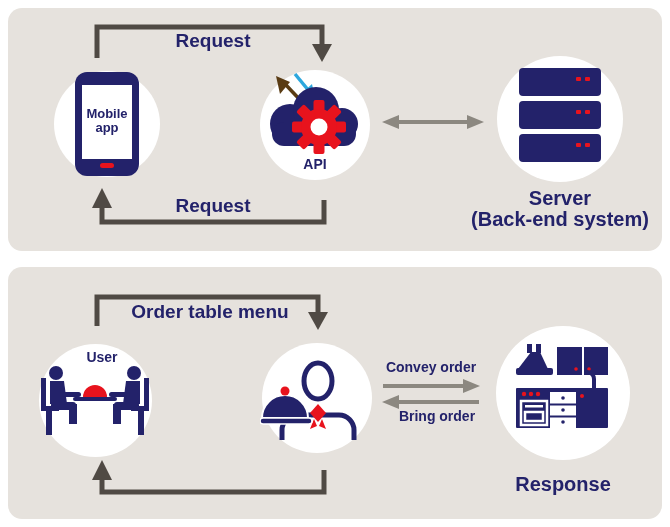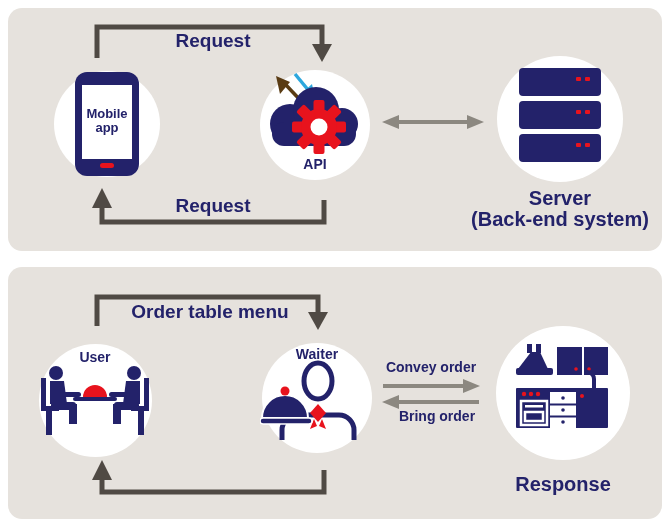--- a/index.html
+++ b/index.html
@@ -123,21 +123,21 @@
     <polygon class="bracket-head" points="216,20 236,20 226,38"></polygon>
   </svg>
   <div class="lbl big" style="left:92px;top:302px;width:236px">Order table menu</div>
 
   <svg class="abs" style="left:92px;top:460px" width="240" height="36" viewBox="0 0 240 36">
     <path class="bracket" d="M10,18 V32 H232 V10"></path>
     <polygon class="bracket-head" points="0,20 20,20 10,0"></polygon>
   </svg>
 
   <div class="circle" style="left:39px;top:344px;width:113px;height:113px"></div>
-  <div class="lbl med" style="left:55px;top:350px;width:80px">User</div>
+  <div class="lbl med" style="left:62px;top:350px;width:80px">User</div>
   <svg class="abs" style="left:41px;top:364px" width="108" height="72" viewBox="0 0 108 72">
     <g class="fn">
       <circle cx="15" cy="9" r="7"></circle>
       <polygon points="9,17 23,17 26,40 9,40"></polygon>
       <rect x="22" y="28" width="18" height="5" rx="2.5"></rect>
       <rect x="10" y="38" width="25" height="8" rx="3"></rect>
       <rect x="28" y="40" width="8" height="20"></rect>
       <rect x="0" y="14" width="5" height="30"></rect>
       <rect x="0" y="42" width="18" height="5"></rect>
       <rect x="5" y="47" width="6" height="24"></rect>
@@ -150,21 +150,20 @@
       <rect x="28" y="40" width="8" height="20"></rect>
       <rect x="0" y="14" width="5" height="30"></rect>
       <rect x="0" y="42" width="18" height="5"></rect>
       <rect x="5" y="47" width="6" height="24"></rect>
     </g>
     <path class="fr" d="M42,33 a12,12 0 0 1 24,0 z"></path>
     <rect class="fn" x="32" y="33" width="44" height="4" rx="2"></rect>
   </svg>
 
   <div class="circle" style="left:262px;top:343px;width:110px;height:110px"></div>
-  <div class="lbl med" style="left:276px;top:347px;width:82px">Waiter</div>
   <svg class="abs" style="left:260px;top:360px" width="100" height="82" viewBox="0 0 100 82">
     <ellipse class="sn" cx="58" cy="21" rx="14" ry="18" stroke-width="5"></ellipse>
     <path class="sn" stroke-width="5" d="M22,80 v-10 a15,15 0 0 1 15,-15 h42 a15,15 0 0 1 15,15 v10"></path>
     <g class="fr">
       <path d="M58,44 l8,9 -8,9 -8,-9 z"></path>
       <path d="M54,59 l-4,10 7,-3 z"></path>
       <path d="M62,59 l4,10 -7,-3 z"></path>
     </g>
     <g>
       <path class="fn" d="M2,58 a23,23 0 0 1 46,0 z" stroke="#fff" stroke-width="2"></path>

